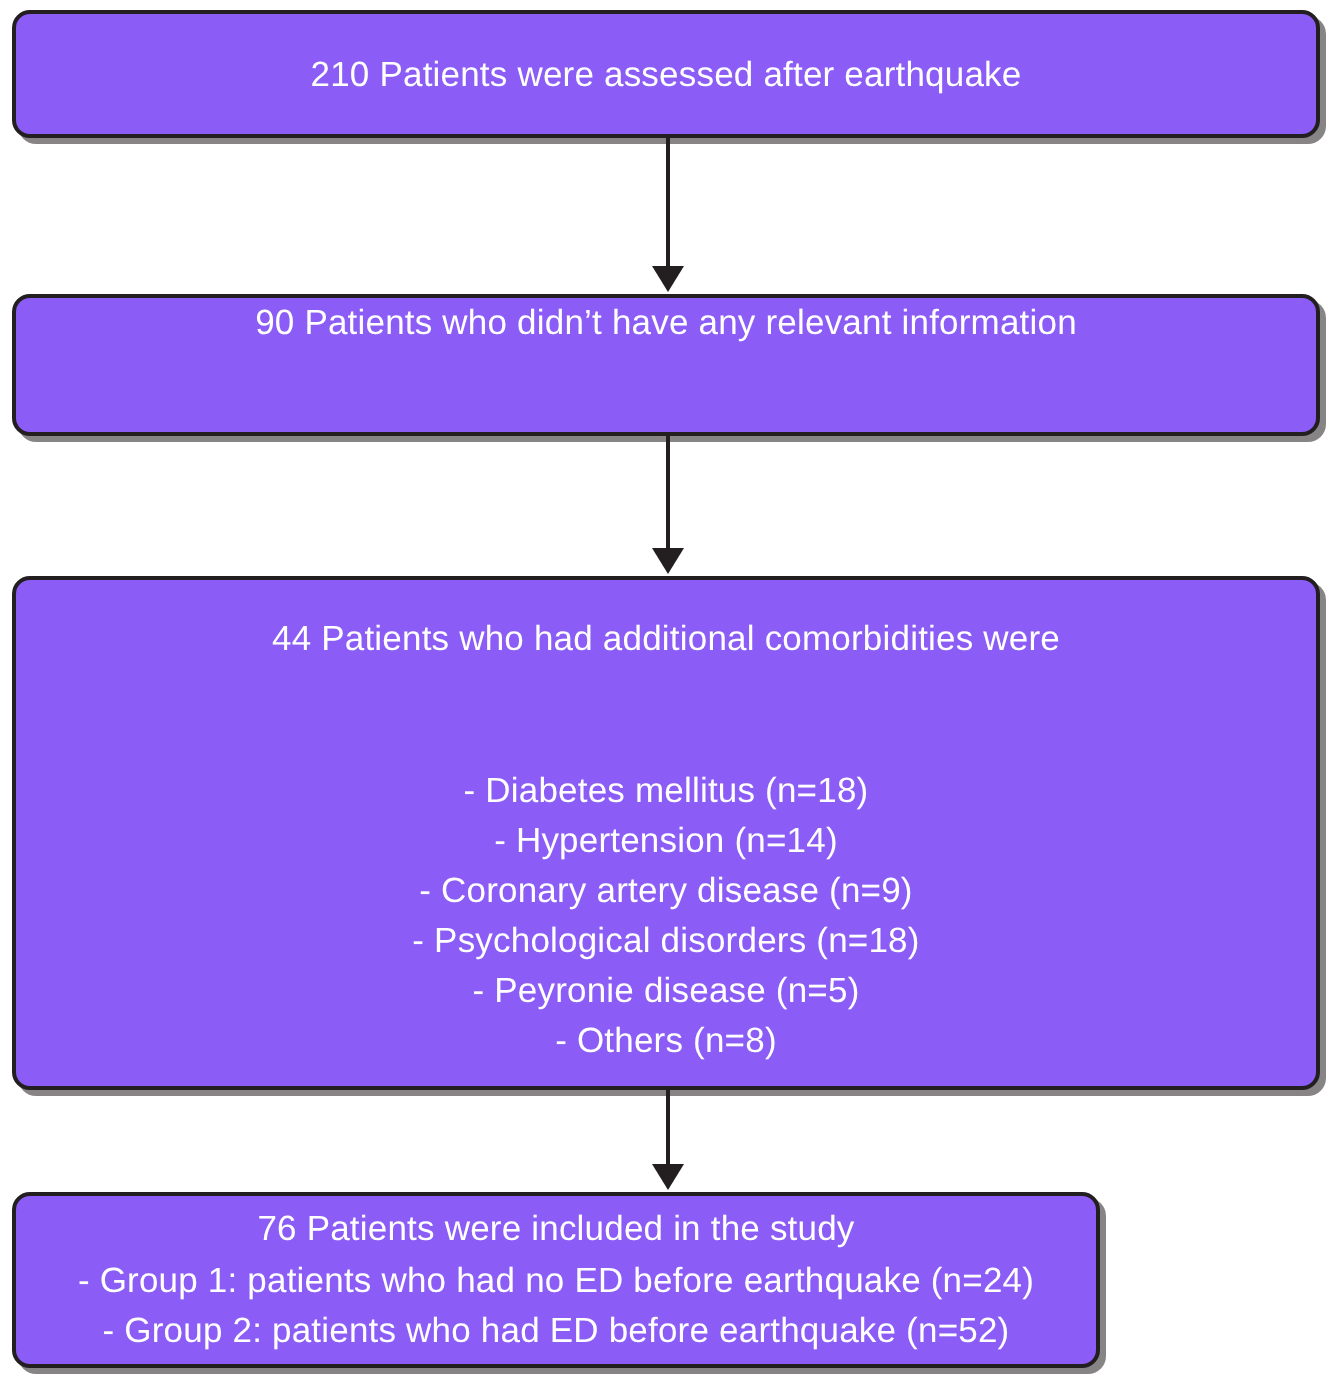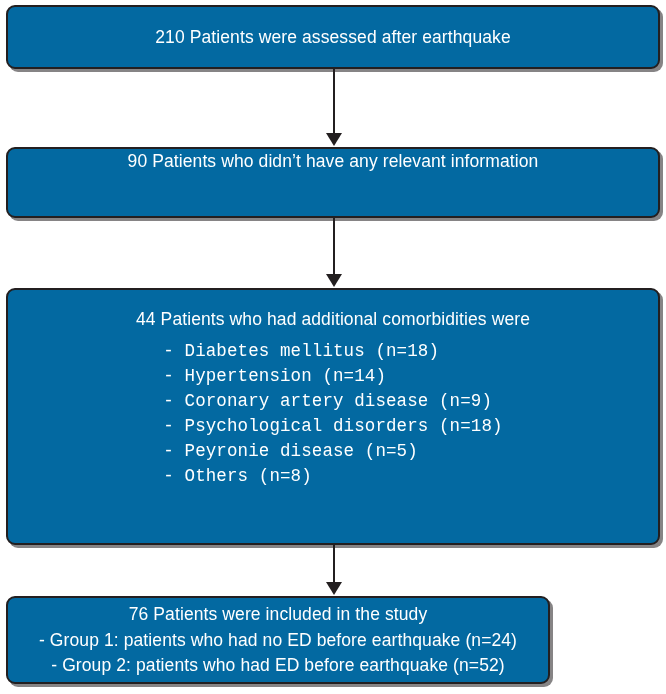--- a/index.html
+++ b/index.html
@@ -17,21 +17,21 @@
 
   #flowchart {
     position: relative;
     width: 666px;
     height: 694px;
   }
 
   .node-box {
     position: absolute;
     box-sizing: border-box;
-    background: #0369a1;
+    background: #8b5cf6;
     border: 2px solid #231f20;
     border-radius: 9px;
     box-shadow: 3px 3px 0 0 rgba(35, 31, 32, 0.55);
     color: #ffffff;
     display: flex;
     flex-direction: column;
     justify-content: center;
     align-items: center;
     text-align: center;
     font-size: 17.5px;
@@ -42,32 +42,31 @@
 
   .node-line {
     display: block;
     white-space: nowrap;
   }
 
   
   .node-list {
     display: flex;
     flex-direction: column;
-    align-items: flex-start;
+    align-items: center;
     margin-top: 7px;
-    font-family: Liberation Mono, monospace;
   }
   .node-list .node-line {
     text-align: left;
   }
 
   
   #box-assessed   { left: 6px;  top: 5px;   width: 654px; height: 64px; }
   #box-excluded   { left: 6px;  top: 147px; width: 654px; height: 71px; justify-content: space-between; }
-  #box-comorbid   { left: 6px;  top: 288px; width: 654px; height: 257px; }
+  #box-comorbid   { left: 6px;  top: 288px; width: 654px; height: 257px; gap: 44px; }
   #box-included   { left: 6px;  top: 596px; width: 544px; height: 88px; }
 
   #box-comorbid { justify-content: flex-start; padding-top: 17px; }
   #box-included .node-line:first-child { margin-bottom: 1px; }
 
   
   .connector {
     position: absolute;
     left: 326px;
     width: 16px;

